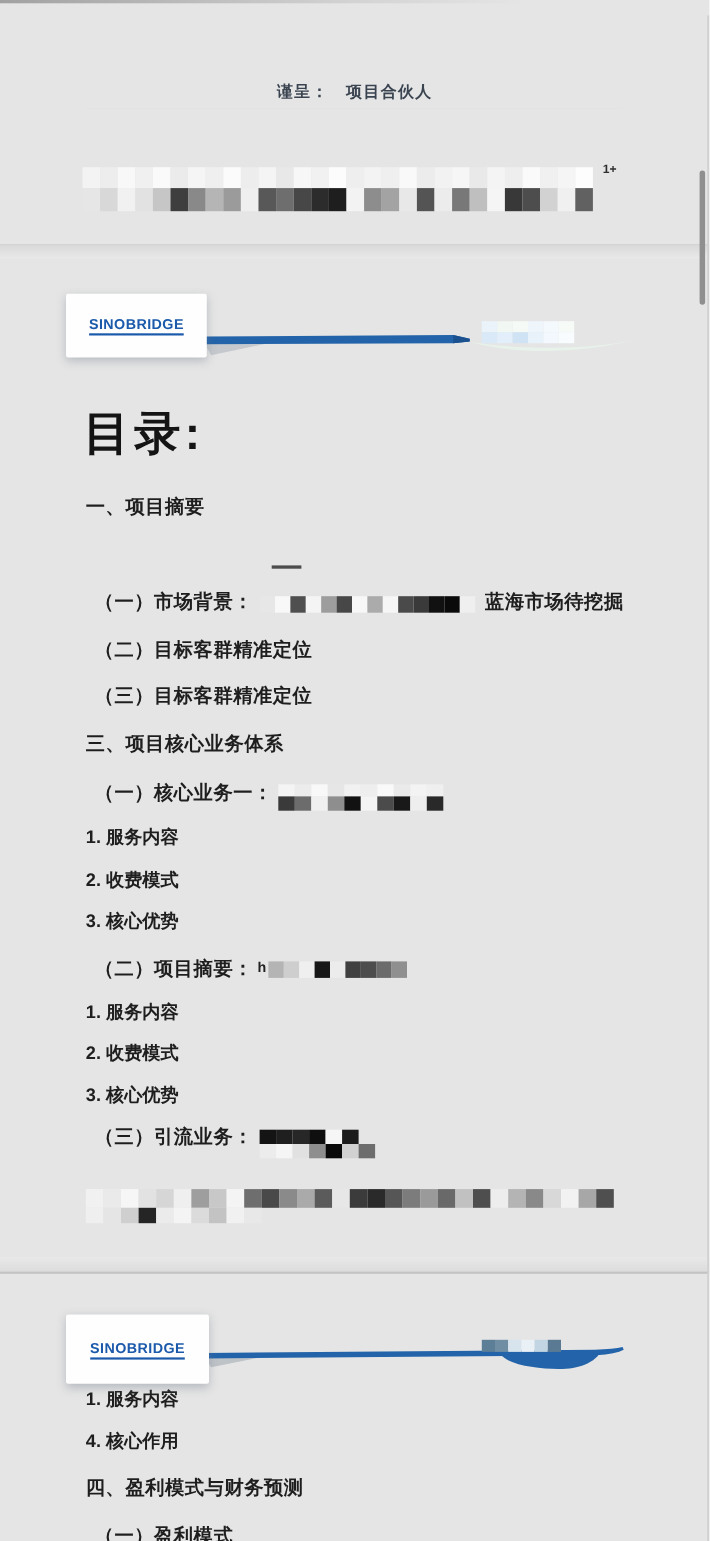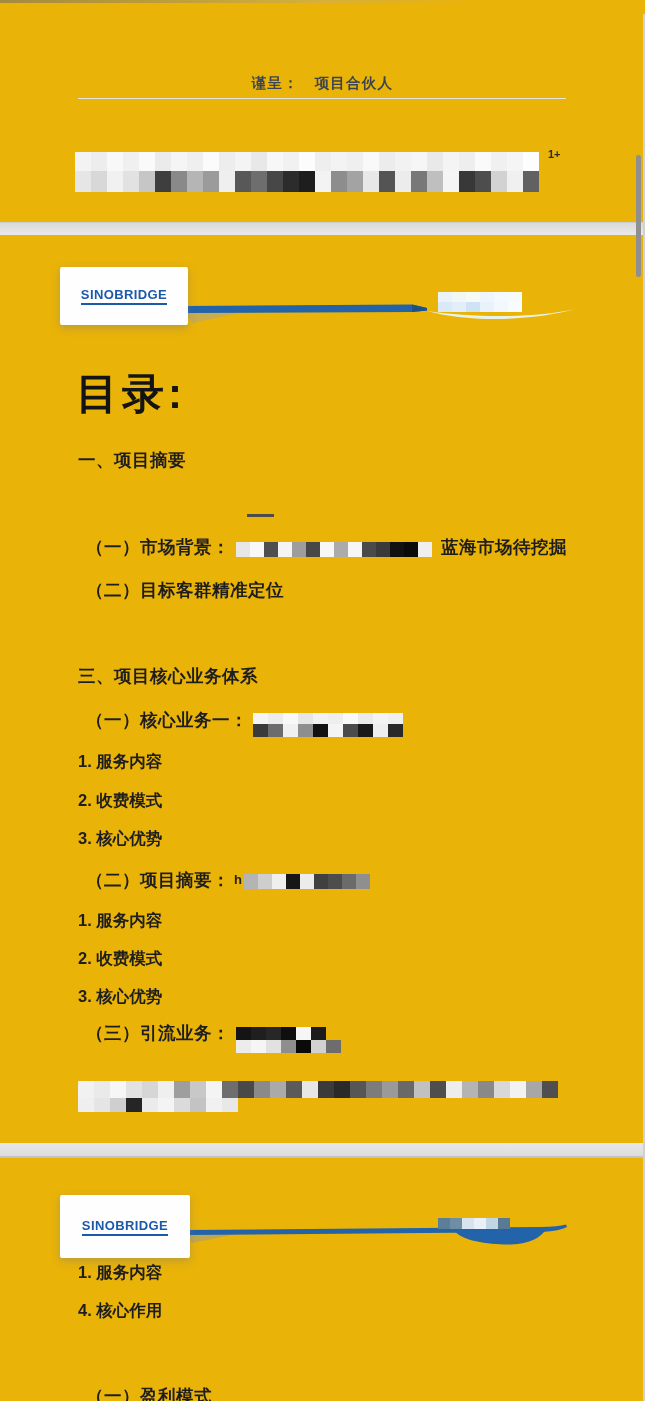--- a/index.html
+++ b/index.html
@@ -1,16 +1,16 @@
 <!DOCTYPE html>
 <html><head>
 <meta charset="utf-8">
 <style>
   html,body{margin:0;padding:0;background:#fff;}
-  #screen{position:relative;width:645px;height:1401px;background:#eab308;overflow:hidden;
+  #screen{position:relative;width:645px;height:1401px;background:#e5e5e5;overflow:hidden;
           font-family:"Liberation Sans",sans-serif;}
   .abs{position:absolute;}
 
   
   .salutation{position:absolute;top:74px;left:0;width:100%;text-align:center;
     font-family:"Liberation Serif",serif;font-size:14.5px;font-weight:600;
     color:#3a4450;letter-spacing:1.2px;}
   .rule{position:absolute;left:78px;top:98px;width:488px;height:1px;background:#e3e3e3;}
   .top-shade{position:absolute;left:0;top:0;width:645px;height:3px;
     background:linear-gradient(to right,rgba(105,105,105,.55),rgba(170,170,170,.3) 50%,rgba(255,255,255,0) 74%);}
@@ -174,20 +174,21 @@
           <div style="width: 14px; height: 15px; background: rgb(58, 58, 58);"></div>
           <div style="width: 14px; height: 15px; background: rgb(17, 17, 17);"></div>
           <div style="width: 14px; height: 15px; background: rgb(10, 10, 10);"></div>
           <div style="width: 14px; height: 15px; background: rgb(239, 239, 239);"></div>
         </div>
       </span>
     <span>蓝海市场待挖掘</span>
   </div>
 
   <div class="ti l2" style="top:580px">（二）目标客群精准定位</div>
+  <div class="ti l2" style="top:622px">（三）目标客群精准定位</div>
   <div class="ti l1" style="top:666px">三、项目核心业务体系</div>
 
   <div class="ti l2" style="top:710px">
     <span>（一）核心业务一：</span>
     <span class="mos" style="margin:3px 0 0 5px;">
         <div>
           <div style="width: 15px; height: 11px; background: rgb(244, 244, 244);"></div>
           <div style="width: 15px; height: 11px; background: rgb(236, 236, 236);"></div>
           <div style="width: 15px; height: 11px; background: rgb(248, 248, 248);"></div>
           <div style="width: 15px; height: 11px; background: rgb(230, 230, 230);"></div>
@@ -325,18 +326,19 @@
         <div style="width: 12px; height: 11px; background: rgb(111, 142, 163);"></div>
         <div style="width: 12px; height: 11px; background: rgb(215, 228, 238);"></div>
         <div style="width: 12px; height: 11px; background: rgb(234, 241, 246);"></div>
         <div style="width: 12px; height: 11px; background: rgb(194, 213, 226);"></div>
         <div style="width: 12px; height: 11px; background: rgb(90, 122, 147);"></div>
       </div>
     </div>
 
   <div class="ti l3" style="top:1262px">1. 服务内容</div>
   <div class="ti l3" style="top:1300px">4. 核心作用</div>
+  <div class="ti l1" style="top:1342px">四、盈利模式与财务预测</div>
   <div class="ti l2" style="top:1386px">（一）盈利模式</div>
 
   <div class="right-border"></div>
   <div class="scroll-thumb"></div>
 
 </div>
 
 </body></html>

